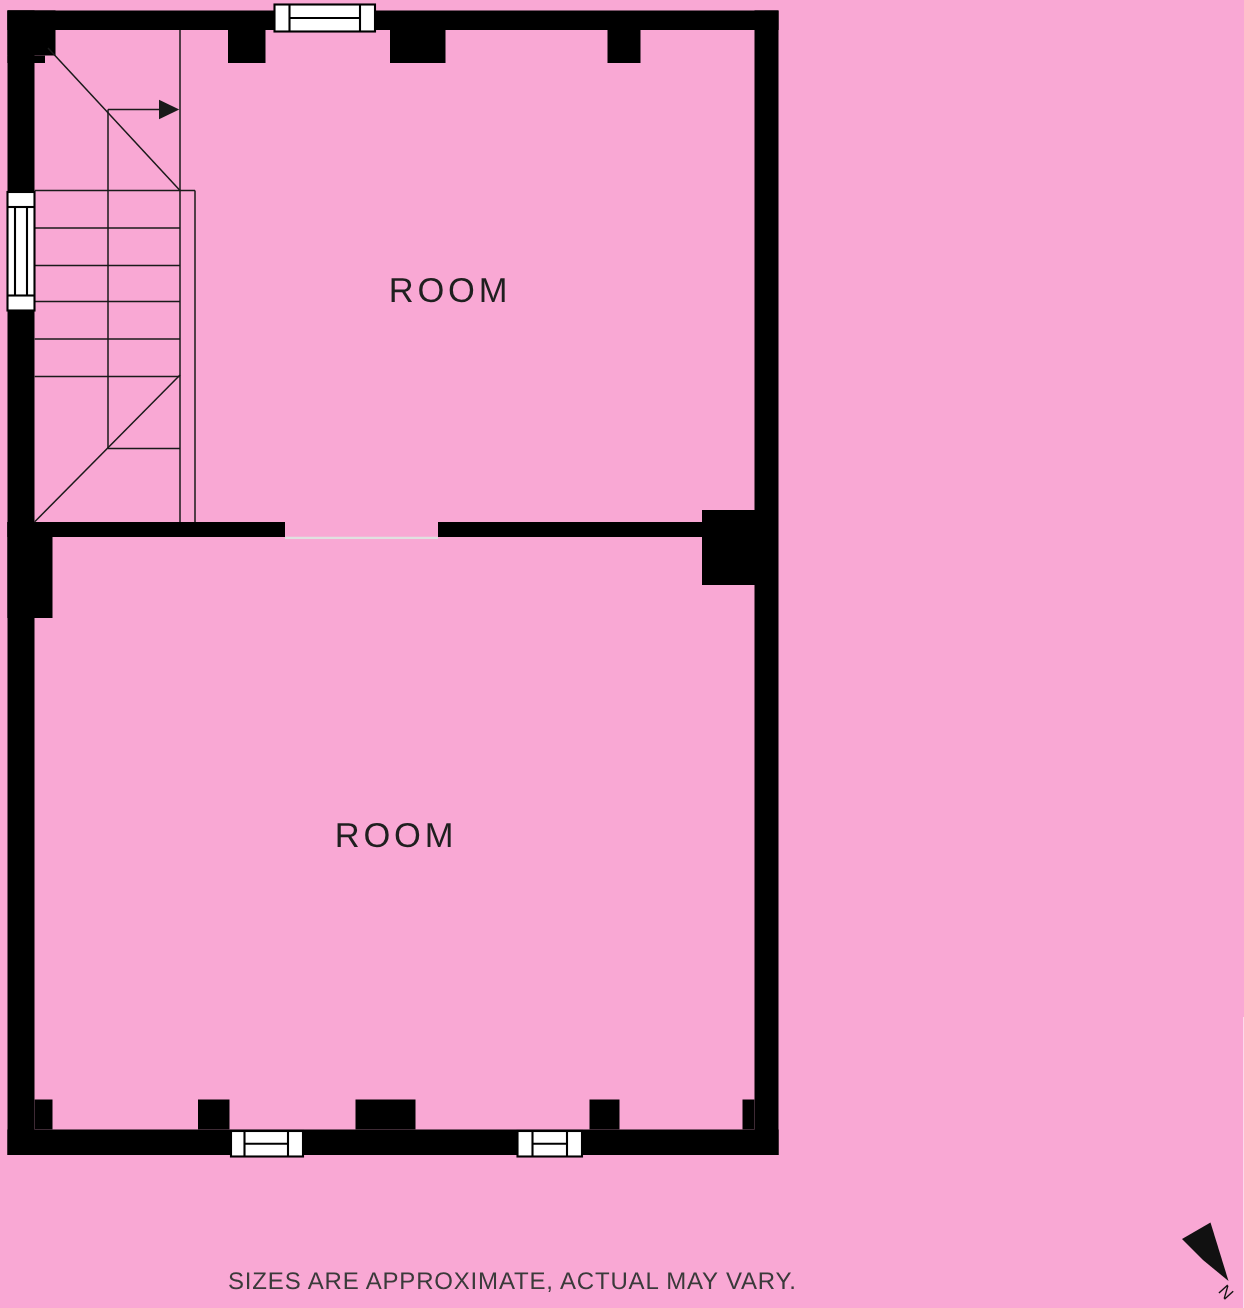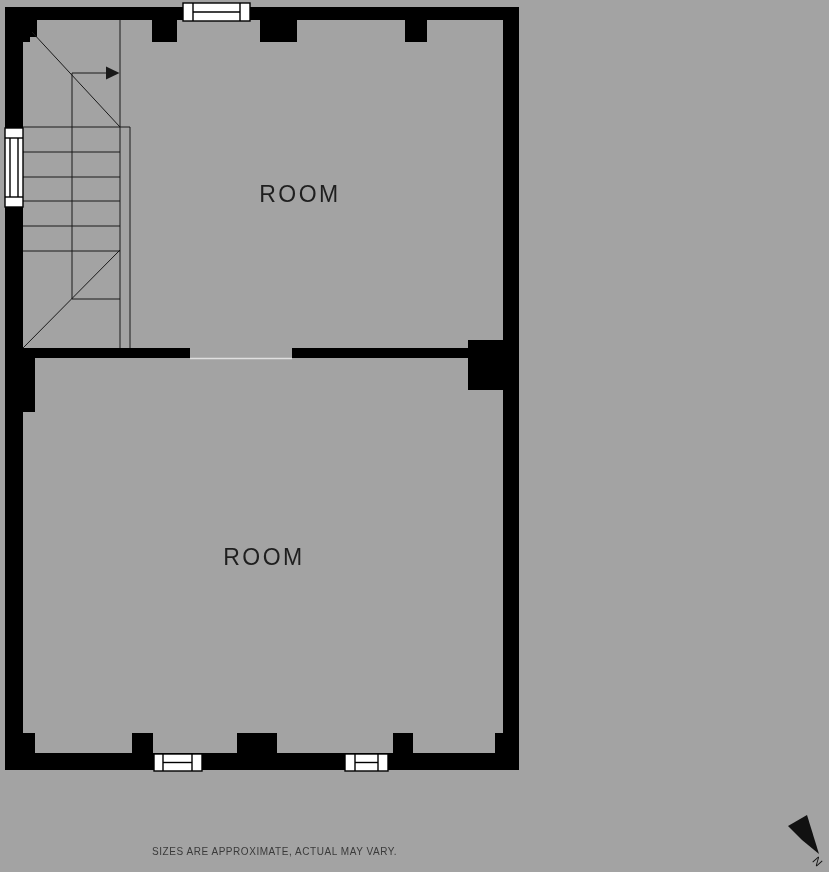--- a/index.html
+++ b/index.html
@@ -5,21 +5,21 @@
   html, body {
     margin: 0;
     padding: 0;
     background: #ffffff;
     font-family: "Liberation Sans", sans-serif;
   }
   #canvas {
     position: relative;
     width: 829px;
     height: 872px;
-    background: #a3a3a3;
+    background: #f9a8d4;
     overflow: hidden;
   }
   #plan-svg {
     position: absolute;
     left: 0;
     top: 0;
   }
   .room-label {
     position: absolute;
     transform: translate(-50%, -50%);
@@ -28,21 +28,21 @@
     color: #1f1f1f;
     white-space: nowrap;
     user-select: none;
   }
   #room-label-top { left: 300px; top: 194px; }
   #room-label-bottom { left: 264px; top: 557px; }
   #disclaimer {
     position: absolute;
     left: 152px;
     top: 846px;
-    font-size: 10px;
+    font-size: 16px;
     letter-spacing: 0.55px;
     color: #3a3a3a;
     white-space: nowrap;
     text-align: center;
   }
   #north-arrow {
     position: absolute;
     left: 780px;
     top: 806px;
   }

